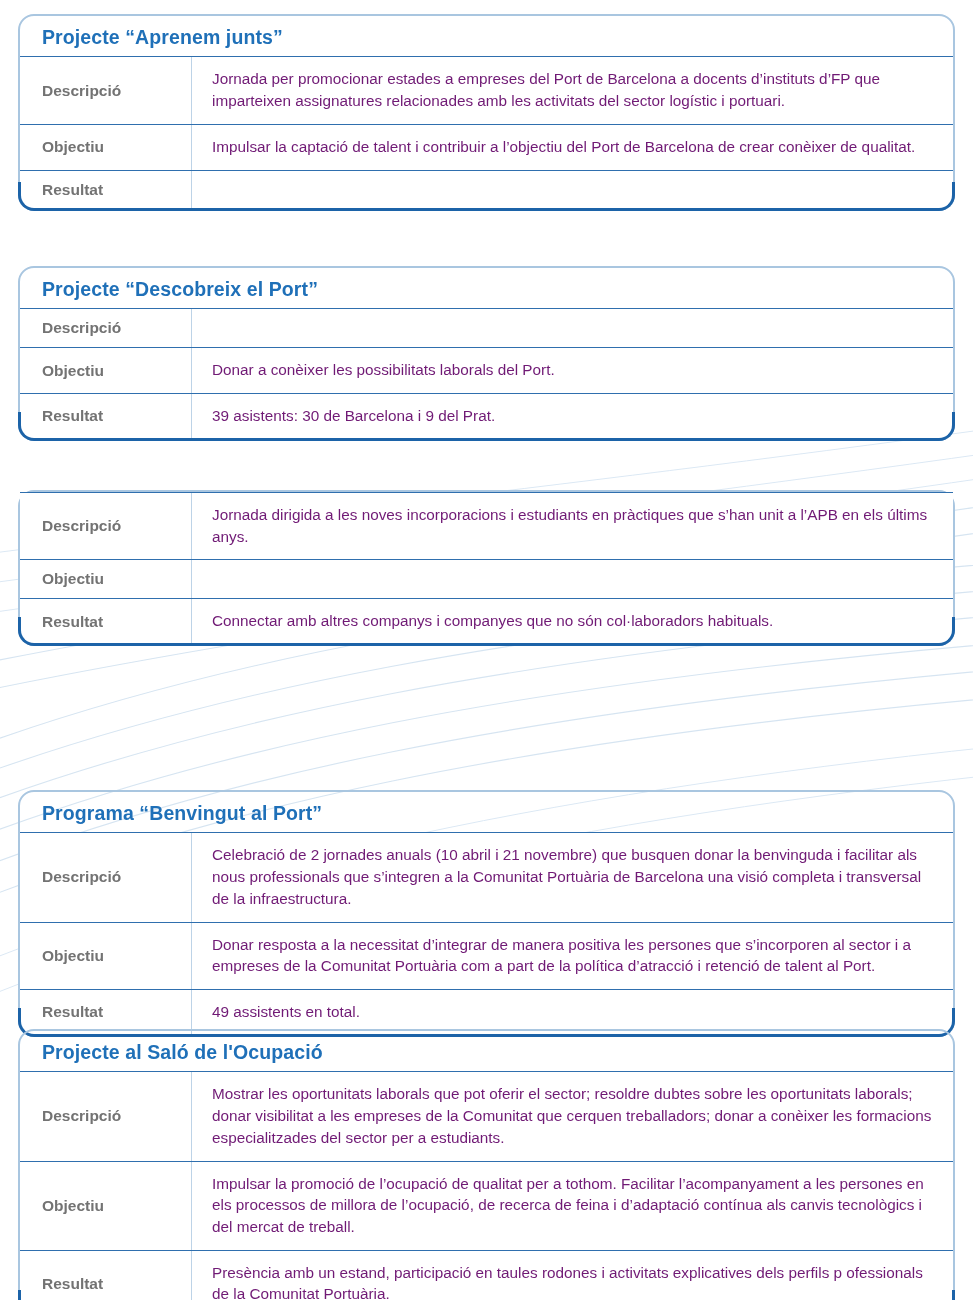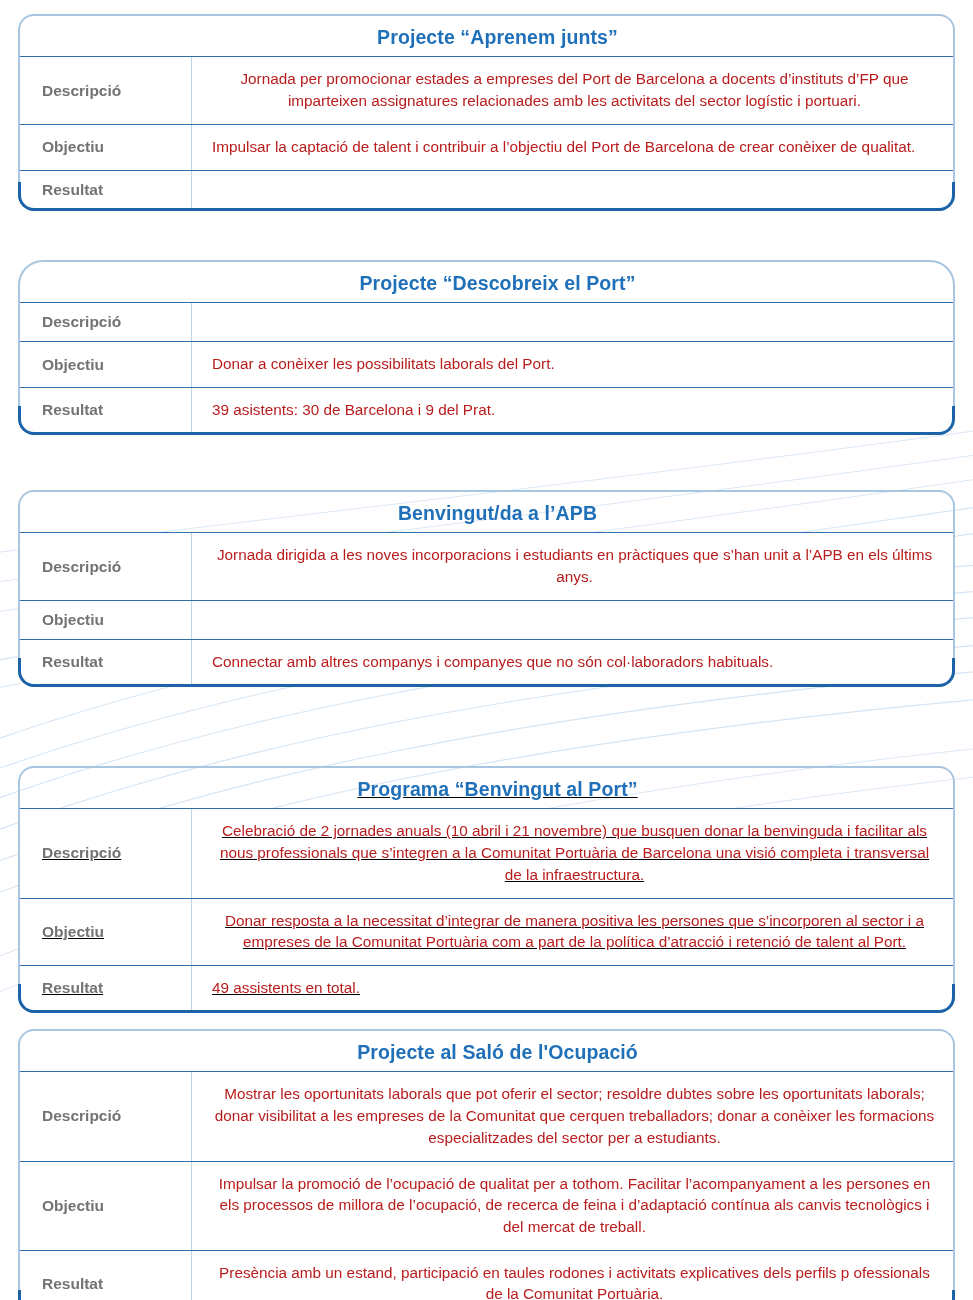--- a/index.html
+++ b/index.html
@@ -27,21 +27,20 @@
     z-index: 0;
   }
 
   #page {
     position: relative;
     z-index: 2;
     width: 973px;
     height: 1180px;
     box-sizing: border-box;
     padding: 0;
-    text-align: center;
   }
 
   .card {
     position: absolute;
     left: 18px;
     width: 937px;
     box-sizing: border-box;
     border: 2px solid #a9c6e0;
     border-radius: 16px;
     background: transparent;
@@ -96,21 +95,21 @@
     align-items: center;
     border-right: 1.2px solid #bdd3e7;
   }
 
   .row-value {
     flex: 1 1 auto;
     box-sizing: border-box;
     padding: 11px 16px 12px 20px;
     font-size: 15.3px;
     line-height: 1.42;
-    color: #b91c1c;
+    color: #701a75;
     display: flex;
     align-items: center;
   }
   .row-value span { display: block; }
 </style>
 </head>
 <body>
 
 <svg id="bg-decor" viewBox="0 0 973 1300" preserveAspectRatio="none" aria-hidden="true">
   <g fill="none" stroke="#cfe0ef" stroke-width="1.1" opacity="0.85">
@@ -149,21 +148,21 @@
             <span>Impulsar la captació de talent i contribuir a l’objectiu del Port de Barcelona de crear conèixer de qualitat.</span>
           </div>
       </div>
       <div class="row">
         <div class="row-label">Resultat</div>
       </div>
     </div>
     <div class="card-bottom-accent"></div>
   </div>
 
-  <div class="card" style="top:260px;border-radius:25px;">
+  <div class="card" style="top:266px;">
     <div class="card-title">Projecte “Descobreix el Port”</div>
     <div class="rows">
       <div class="row">
         <div class="row-label">Descripció</div>
       </div>
       <div class="row">
         <div class="row-label">Objectiu</div>
         <div class="row-value">
             <span>Donar a conèixer les possibilitats laborals del Port.</span>
           </div>
@@ -172,42 +171,41 @@
         <div class="row-label">Resultat</div>
         <div class="row-value">
             <span>39 asistents: 30 de Barcelona i 9 del Prat.</span>
           </div>
       </div>
     </div>
     <div class="card-bottom-accent"></div>
   </div>
 
   <div class="card" style="top:490px;">
-    <div class="card-title">Benvingut/da a l’APB</div>
     <div class="rows">
       <div class="row">
         <div class="row-label">Descripció</div>
         <div class="row-value">
             <span>Jornada dirigida a les noves incorporacions i estudiants en pràctiques que s’han unit a l’APB en els últims anys.</span>
           </div>
       </div>
       <div class="row">
         <div class="row-label">Objectiu</div>
       </div>
       <div class="row">
         <div class="row-label">Resultat</div>
         <div class="row-value">
             <span>Connectar amb altres companys i companyes que no són col·laboradors habituals.</span>
           </div>
       </div>
     </div>
     <div class="card-bottom-accent"></div>
   </div>
 
-  <div class="card" style="top:766px;text-decoration:underline;">
+  <div class="card" style="top:790px;">
     <div class="card-title">Programa “Benvingut al Port”</div>
     <div class="rows">
       <div class="row">
         <div class="row-label">Descripció</div>
         <div class="row-value">
             <span>Celebració de 2 jornades anuals (10 abril i 21 novembre) que busquen donar la benvinguda i facilitar als nous professionals que s’integren a la Comunitat Portuària de Barcelona una visió completa i transversal de la infraestructura.</span>
           </div>
       </div>
       <div class="row">
         <div class="row-label">Objectiu</div>

